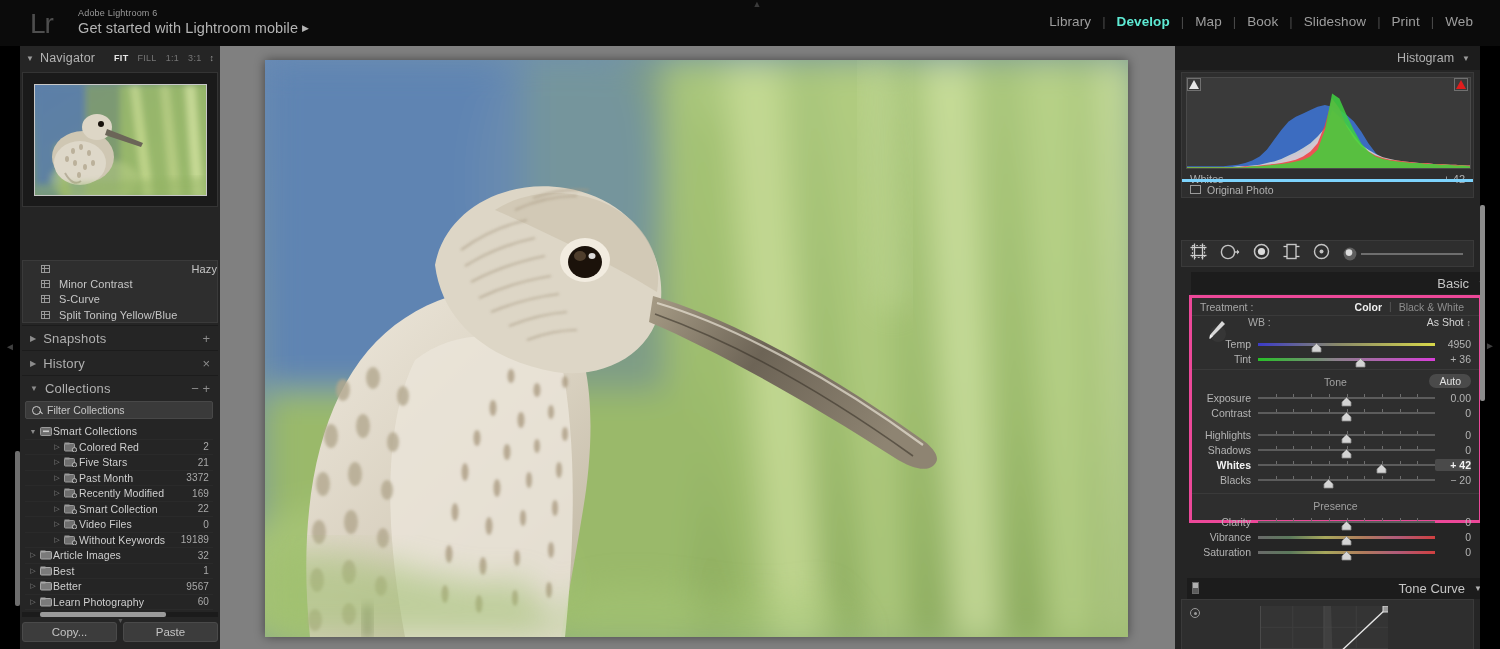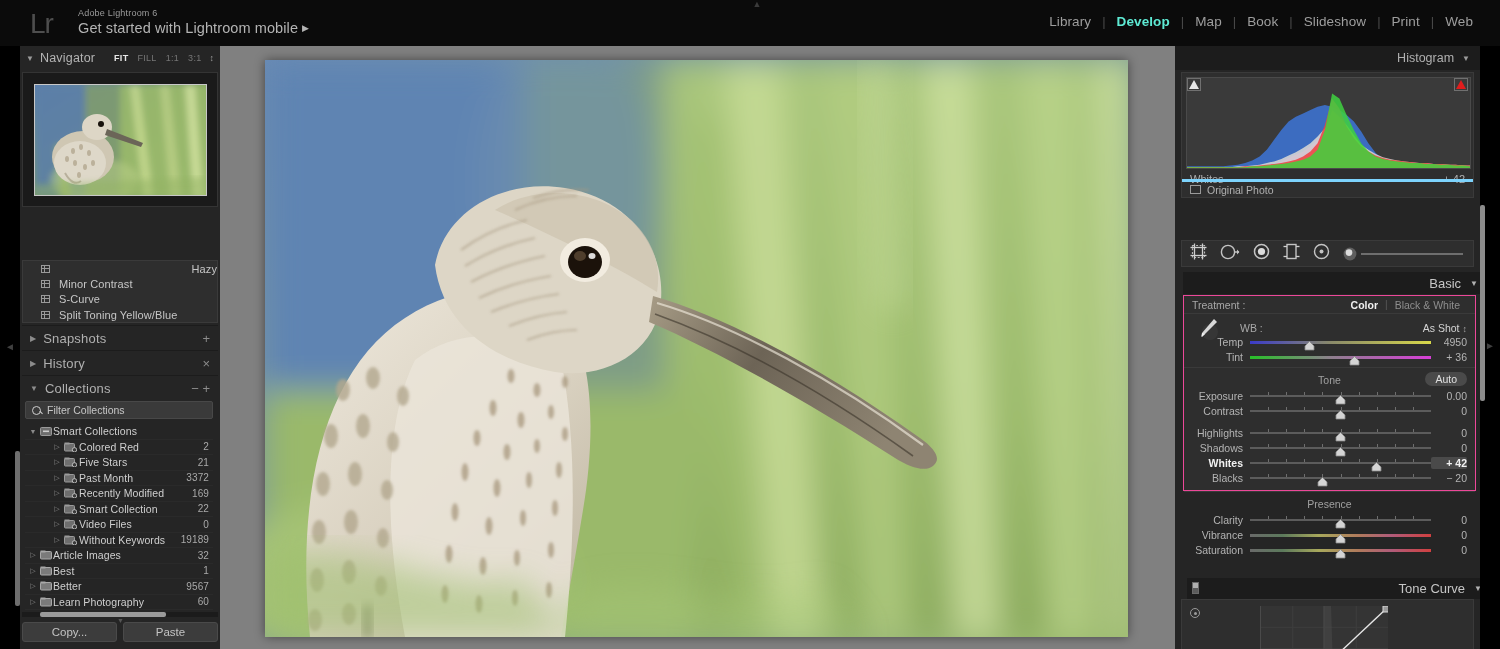--- a/index.html
+++ b/index.html
@@ -184,35 +184,35 @@
      border-top:3px solid #7dd3fc; display:flex; align-items:center; padding-left:8px; gap:6px;}
   .orig-row .sq { width:11px;height:9px;border:1px solid #9a9a9a;}
   .orig-row .tx { font-size:10.5px; color:#b0b0b0; }
 
   .toolstrip {
     position:absolute; left:6px; top:194px; width:293px; height:27px;
     background:#2e2e2e; border:1px solid #3a3a3a; display:flex; align-items:center;
     padding: 0 8px; gap: 13px;
   }
 
-  .rp-basic-head { position:absolute; left:8px; top:226px; width:305px; height:22px;
+  .rp-basic-head { position:absolute; left:16px; top:226px; width:305px; height:22px;
     background:#1c1c1c; display:flex; align-items:center; justify-content:flex-end;
     padding-right:10px; color:#c6c6c6; font-size:13px;padding-left:28px; }
   .rp-basic-head .tri{font-size:8px;color:#b0b0b0;margin-left:9px;}
 
-  .basic-body { position:absolute; left:8px; top:249px; width:293px; height:196px;
-     background:#2e2e2e; border:1px solid #ec4899;}
+  .basic-body { position:absolute; left:14px; top:249px; width:293px; height:228px;
+     background:#2e2e2e; border:3px solid #ec4899;}
   .treat-row { height:18px; display:flex; align-items:center; padding:0 8px;
      border-bottom:1px solid #3a3a3a; }
   .treat-row .lbl { font-size:10.5px; color:#a8a8a8; flex:1; }
   .treat-row .opt { font-size:10.5px; color:#8e8e8e; padding:0 7px;}
   .treat-row .opt.on { color:#f0f0f0; font-weight:bold;}
   .treat-row .bar { color:#5a5a5a; font-size:10px;}
 
-  .wb-row { height:20px; display:flex; align-items:flex-end; padding: 0 8px;}
+  .wb-row { height:20px; display:flex; align-items:flex-start; padding: 0 8px;}
   .wb-row .lbl { font-size:10.5px; color:#a8a8a8; margin-left:48px;}
   .wb-row .val { margin-left:auto; font-size:10.5px; color:#d4d4d4;}
   .wb-row .val .ud { font-size:9px; color:#a0a0a0; margin-left:3px;}
 
   .eyedropper { position:absolute; left:10px; top:24px; width:26px; height:26px; }
 
   .slider-row { height:15px; display:flex; align-items:center; padding:0 8px; }
   .slider-row .lbl { width:58px; text-align:right; font-size:10.5px; color:#b4b4b4;
      padding-right:7px; flex:none;}
   .slider-row .track { flex:1; position:relative; height:10px; }

